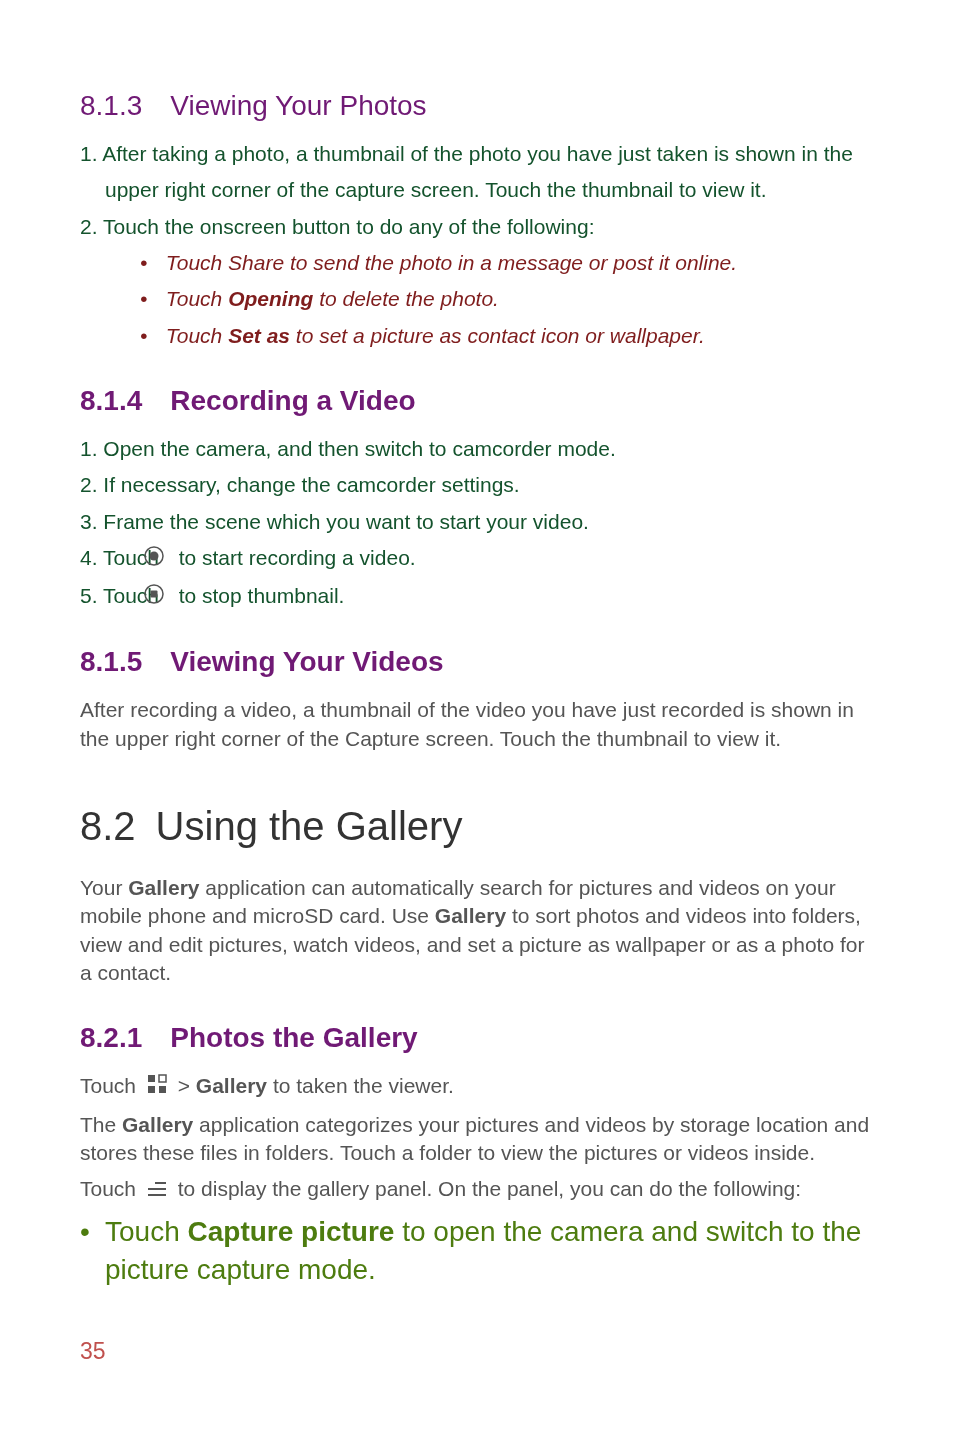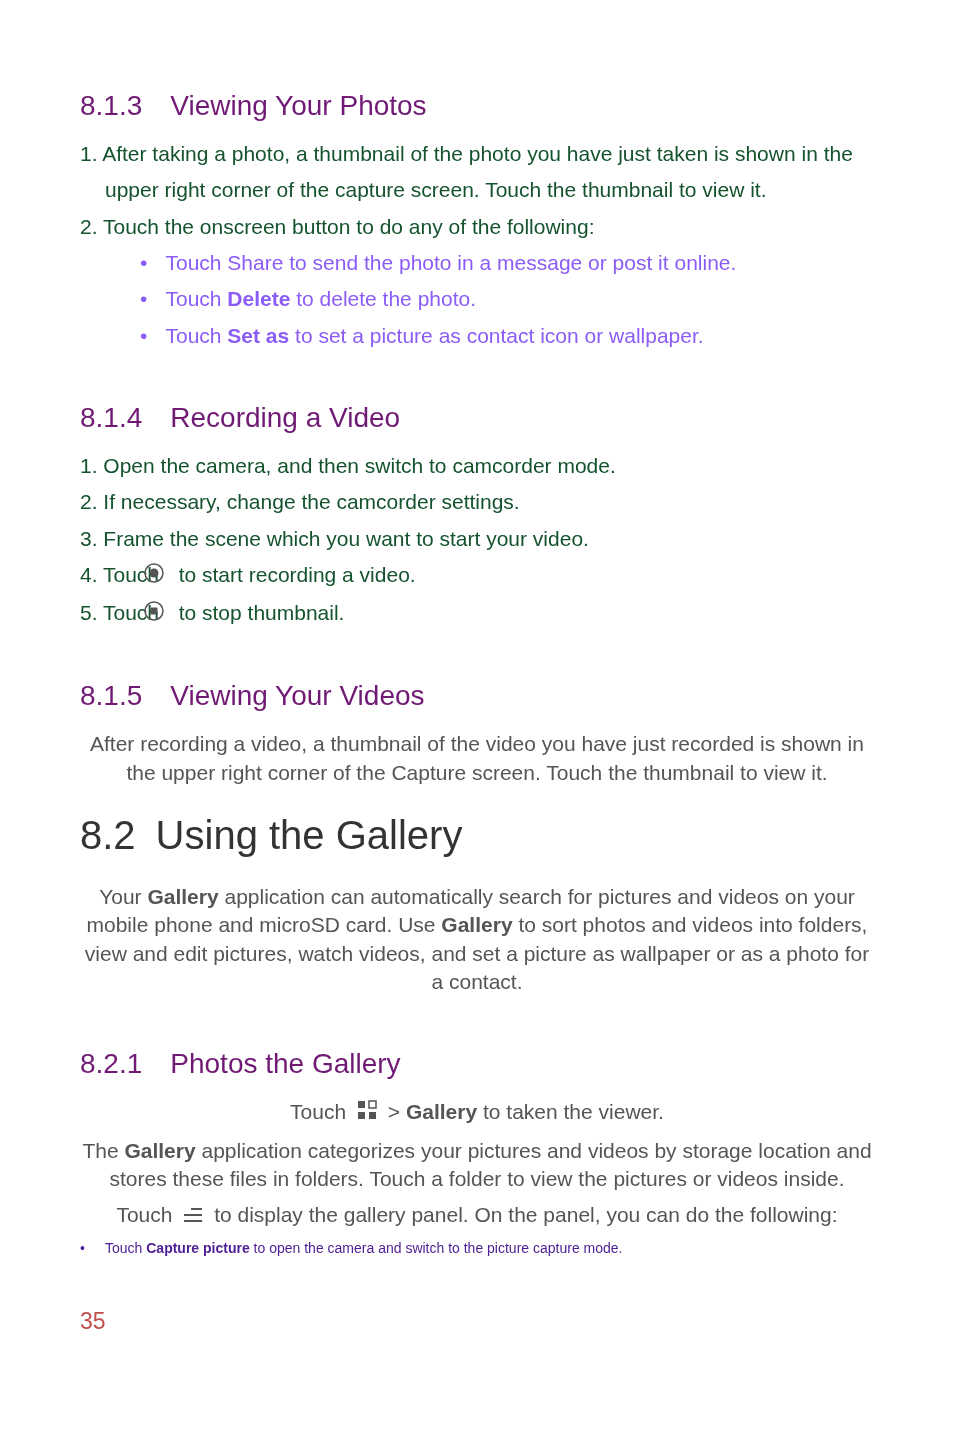--- a/index.html
+++ b/index.html
@@ -17,73 +17,74 @@
     h2 {
       font-size: 28px;
       font-weight: normal;
       color: #701a75;
       margin-bottom: 18px;
     }
     h1 {
       font-size: 40px;
       font-weight: normal;
       color: #333333;
-      margin-top: 26px;
+      margin-top: 51px;
       margin-bottom: 25px;
     }
     .numbered-item {
       font-size: 21px;
       color: #14532d;
       margin-bottom: 8px;
       line-height: 1.35;
       padding-left: 25px;
       text-indent: -25px;
     }
     .numbered-item.indent {
       padding-left: 25px;
       text-indent: 0;
     }
     .bullet-item {
       font-size: 21px;
-      color: #8b5cf6;
+      color: #7f1d1d;
       margin-bottom: 8px;
       line-height: 1.35;
       padding-left: 80px;
+      font-style: italic;
     }
     .bullet-item::before {
       content: "•";
       display: inline-block;
       width: 20px;
       margin-left: -20px;
     }
     .top-bullet {
-      font-size: 14px;
-      color: #4c1d95;
+      font-size: 28px;
+      color: #4d7c0f;
       margin-bottom: 8px;
       line-height: 1.35;
       padding-left: 25px;
       text-indent: -25px;
     }
     .top-bullet .bullet-mark {
       display: inline-block;
       width: 25px;
       text-indent: 0;
     }
     .top-bullet .bullet-text {
       text-indent: 0;
     }
     .para {
       font-size: 21px;
       color: #555555;
       margin-bottom: 8px;
       line-height: 1.35;
-      text-align: center;
     }
     .section-gap {
-      margin-top: 52px;
+      margin-top: 35px;
+      font-weight: bold;
     }
     b {
       font-weight: bold;
     }
     .inline-icon {
       display: inline-block;
       vertical-align: middle;
       margin: 0 4px;
     }
     .record-icon {
@@ -117,21 +118,21 @@
 <div class="numbered-item">1. After taking a photo, a thumbnail of the photo you have just taken is shown in the</div>
 <div class="numbered-item indent">upper right corner of the capture screen. Touch the thumbnail to view it.</div>
 
 <div class="numbered-item">2. Touch the onscreen button to do any of the following:</div>
 
 <div class="bullet-item">
   <span>Touch Share to send the photo in a message or post it online.</span>
 </div>
 
 <div class="bullet-item">
-  <span>Touch </span><b>Delete</b><span> to delete the photo.</span>
+  <span>Touch </span><b>Opening</b><span> to delete the photo.</span>
 </div>
 
 <div class="bullet-item">
   <span>Touch </span><b>Set as</b><span> to set a picture as contact icon or wallpaper.</span>
 </div>
 
 <h2 class="section-gap">8.1.4 Recording a Video</h2>
 
 <div class="numbered-item">1. Open the camera, and then switch to camcorder mode.</div>
 <div class="numbered-item">2. If necessary, change the camcorder settings.</div>

